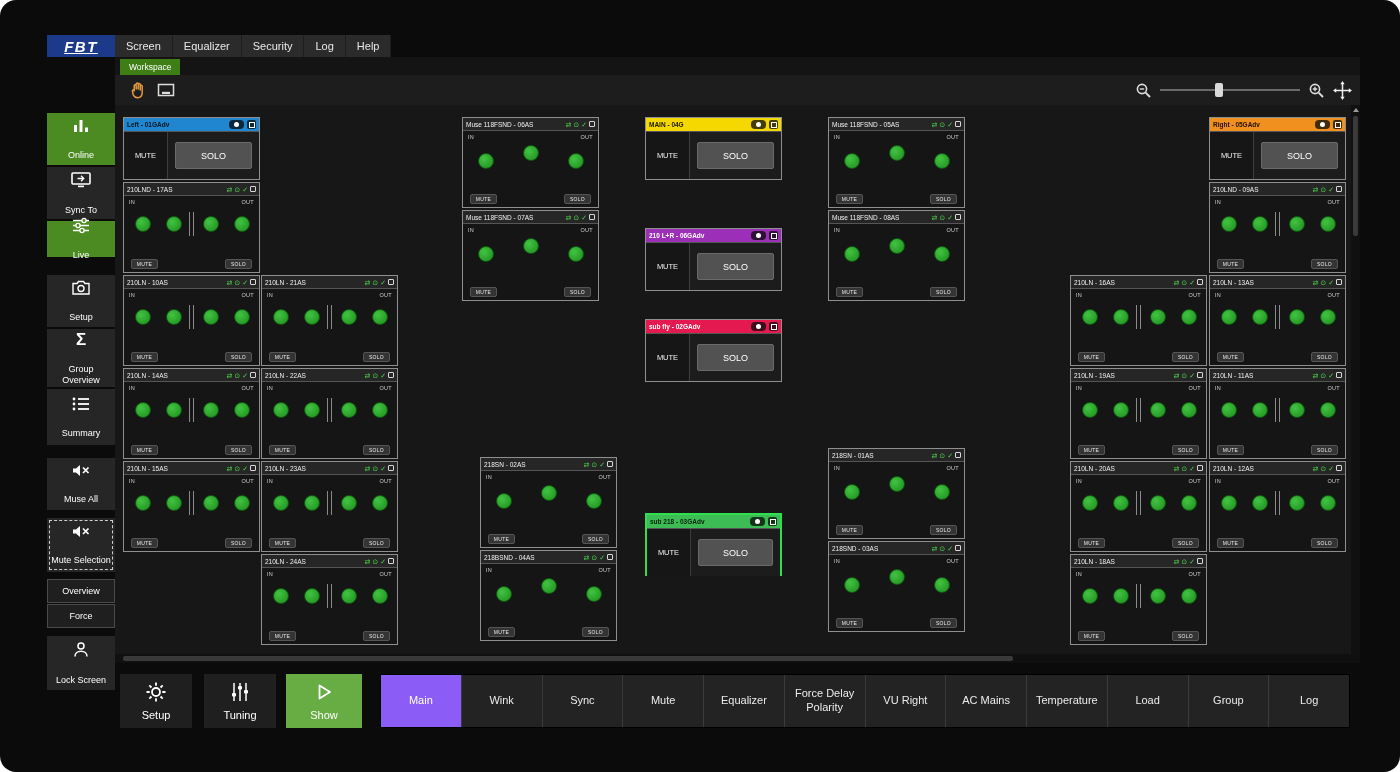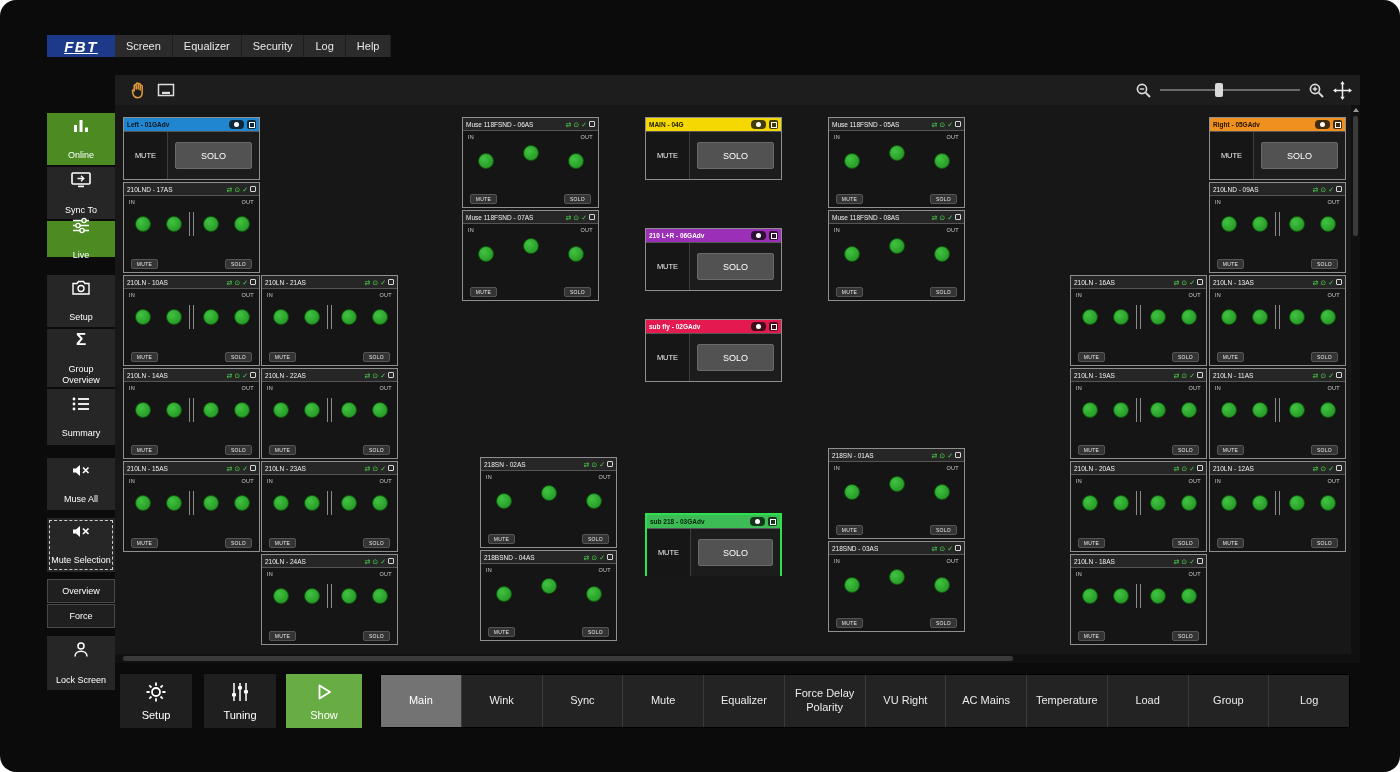--- a/index.html
+++ b/index.html
@@ -103,39 +103,42 @@
         align-items:center;justify-content:center;gap:4px;color:#fff;font-size:11px;cursor:pointer}
   .action.green{background:#68ad44}
   #act-setup{left:5px;width:72px}
   #act-tuning{left:89px;width:72px}
   #act-show{left:171px;width:76px}
   .btabs{position:absolute;left:265px;top:4px;width:970px;height:54px;display:flex;background:#232323;
         border:1px solid #000}
   .tab{flex:1;display:flex;align-items:center;justify-content:center;text-align:center;color:#ececec;
         font-size:11px;border-right:1px solid #3a3a3a;cursor:pointer;line-height:1.25;padding:2px}
   .tab:last-child{border-right:none}
-  .tab.active{background:#737373;color:#fff}
+  .tab.active{background:#8b5cf6;color:#fff}
   .tab span{max-width:62px;display:inline-block}
 </style>
 </head>
 <body>
 
 <div class="window">
 
   <div class="menubar">
     <div class="logo">FBT</div>
     <div class="menu-items">
         <div class="menu-item">Screen</div>
         <div class="menu-item">Equalizer</div>
         <div class="menu-item">Security</div>
         <div class="menu-item">Log</div>
         <div class="menu-item">Help</div>
       </div>
   </div>
 
+  <div class="tabrow">
+    <div class="ws-tab">Workspace</div>
+  </div>
 
   <div class="toolbar">
     <span class="tbtn">
         <svg width="19" height="19" viewBox="0 0 19 19">
           <path d="M5.2 9.5V4.8a1 1 0 012 0V8m0-4.6V3a1 1 0 012 0v5m0-4.6a1 1 0 012 0V9m0-3.8a1 1 0 012 0v6.3c0 3.1-1.9 5.2-4.7 5.2-2.4 0-3.6-1.2-4.4-3.2L3.5 10.4c-.5-1 .7-1.8 1.4-1l.3.5" fill="none" stroke="#e59b3c" stroke-width="1.5" stroke-linecap="round" stroke-linejoin="round"></path>
         </svg>
       </span>
     <span class="tbtn">
         <svg width="18" height="14" viewBox="0 0 18 14">
           <rect x="1.5" y="1.5" width="15" height="11" fill="none" stroke="#ddd" stroke-width="1.5"></rect>

